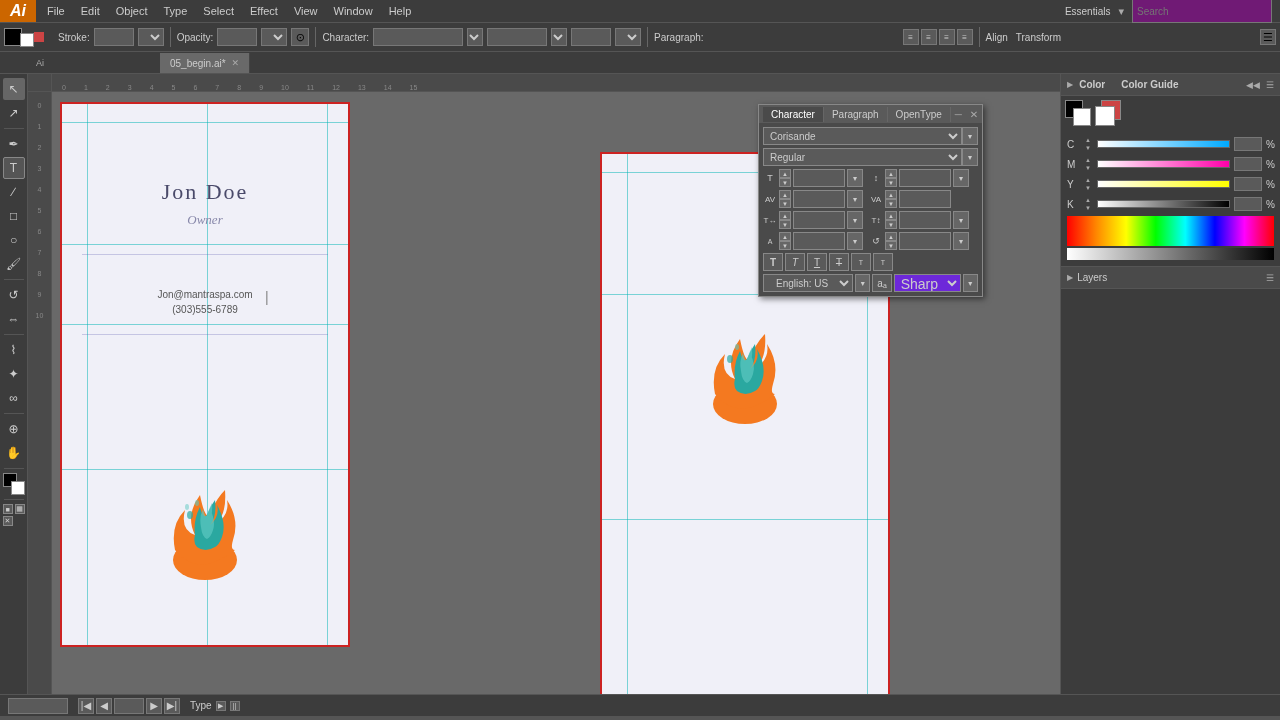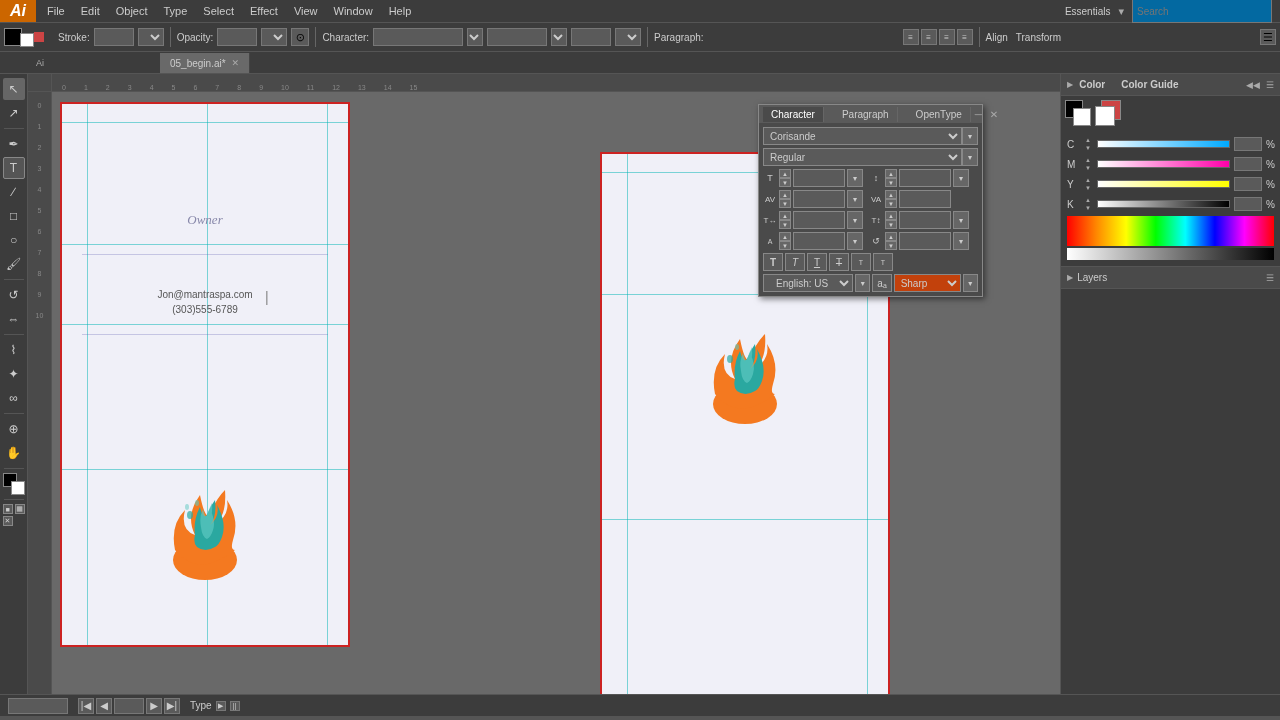--- a/index.html
+++ b/index.html
@@ -13,21 +13,21 @@
     .menu-logo {
       width: 36px; height: 22px; background: #cc6600; display: flex; align-items: center; justify-content: center;
       color: #fff; font-size: 16px; font-style: italic; font-weight: bold;
     }
     .menu-items { display: flex; gap: 2px; padding-left: 4px; }
     .menu-item {
       padding: 2px 7px; cursor: pointer; color: #ccc; font-size: 11px;
     }
     .menu-right { margin-left: auto; display: flex; align-items: center; gap: 8px; padding-right: 8px; }
     .menu-right input {
-      background: #0369a1; border: 1px solid #777; color: #ccc; font-size: 10px;
+      background: #701a75; border: 1px solid #777; color: #ccc; font-size: 10px;
       padding: 11px 4px; width: 140px; height: 16px;
     }
 
     
     #toolbar {
       width: 100%; height: 30px; background: #3c3c3c; display: flex; align-items: center;
       padding: 0 4px; gap: 4px; border-top: 1px solid #555; border-bottom: 1px solid #555;
     }
     .toolbar-label { color: #ccc; font-size: 10px; white-space: nowrap; }
     .toolbar-swatch {
@@ -175,21 +175,21 @@
     #char-panel {
       position: absolute; left: 0px; top: 0px;
       width: 225px;
       background: #4a4a4a; border: 1px solid #888;
       box-shadow: 2px 2px 6px rgba(0,0,0,0.5);
     }
     .char-panel-header {
       height: 18px; background: #5a5a5a; display: flex; align-items: center;
       padding: 0 4px; gap: 4px; cursor: move; justify-content: space-between;
     }
-    .char-panel-tabs { display: flex; gap: 10px; }
+    .char-panel-tabs { display: flex; gap: 0; }
     .char-panel-tab {
       padding: 2px 8px; font-size: 10px; color: #ccc; cursor: pointer;
       border-right: 1px solid #666;
     }
     .char-panel-tab.active { background: #4a4a4a; color: #fff; }
     .char-panel-body { padding: 4px; }
     .char-select-row { display: flex; margin-bottom: 3px; }
     .char-select {
       flex: 1; background: #5a5a5a; border: 1px solid #888; color: #ccc;
       font-size: 10px; height: 18px; padding: 0 2px;
@@ -215,22 +215,22 @@
     .char-lang-select {
       background: #5a5a5a; border: 1px solid #888; color: #ccc;
       font-size: 10px; height: 18px; padding: 0 8px; width: 90px;
     }
     .char-aa-btn {
       height: 18px; padding: 0 4px;
       background: #5a5a5a; border: 1px solid #888; color: #ccc; font-size: 10px;
       display: flex; align-items: center; justify-content: center;
     }
     .char-sharp-select {
-      background: #c2410c; border: 1px solid #888; color: #ccc;
-      font-size: 10px; height: 18px; padding: 0 2px; width: 70px;
+      background: #6d28d9; border: 1px solid #888; color: #ccc;
+      font-size: 14px; height: 18px; padding: 0 2px; width: 70px;
     }
     .char-panel-close { color: #aaa; font-size: 10px; cursor: pointer; }
     .char-panel-minimize { color: #aaa; font-size: 10px; cursor: pointer; margin-right: 4px; }
 
     
     #status-bar {
       width: 100%; height: 22px; background: #3c3c3c; display: flex; align-items: center;
       padding: 0 8px; gap: 10px; border-top: 1px solid #555; font-size: 10px; color: #ccc;
     }
     .status-input {
@@ -410,20 +410,21 @@
       <div class="business-card card-front">
 
         <div class="card-guide-h" style="top:18px;"></div>
         <div class="card-guide-h" style="top:140px;"></div>
         <div class="card-guide-h" style="top:220px;"></div>
         <div class="card-guide-h" style="top:365px;"></div>
         <div class="card-guide-v" style="left:25px;"></div>
         <div class="card-guide-v" style="left:145px;"></div>
         <div class="card-guide-v" style="left:265px;"></div>
         <div class="card-content">
+          <div class="card-name" style="font-family:'Georgia',serif;font-size:22px;color:#4a4a6a;top:75px;letter-spacing:2px;">Jon Doe</div>
           <div class="card-title" style="top:108px;font-family:'Georgia',serif;color:#8888aa;">Owner</div>
 
           <div style="position:absolute;top:150px;left:20px;right:20px;height:1px;background:rgba(100,100,180,0.3);"></div>
           <div class="card-email" style="top:185px;font-size:10px;">Jon@mantraspa.com</div>
           <div class="card-phone" style="top:200px;font-size:10px;">(303)555-6789</div>
 
           <div style="position:absolute;top:230px;left:20px;right:20px;height:1px;background:rgba(100,100,180,0.3);"></div>
 
           <div class="cursor-pos">|</div>
 

